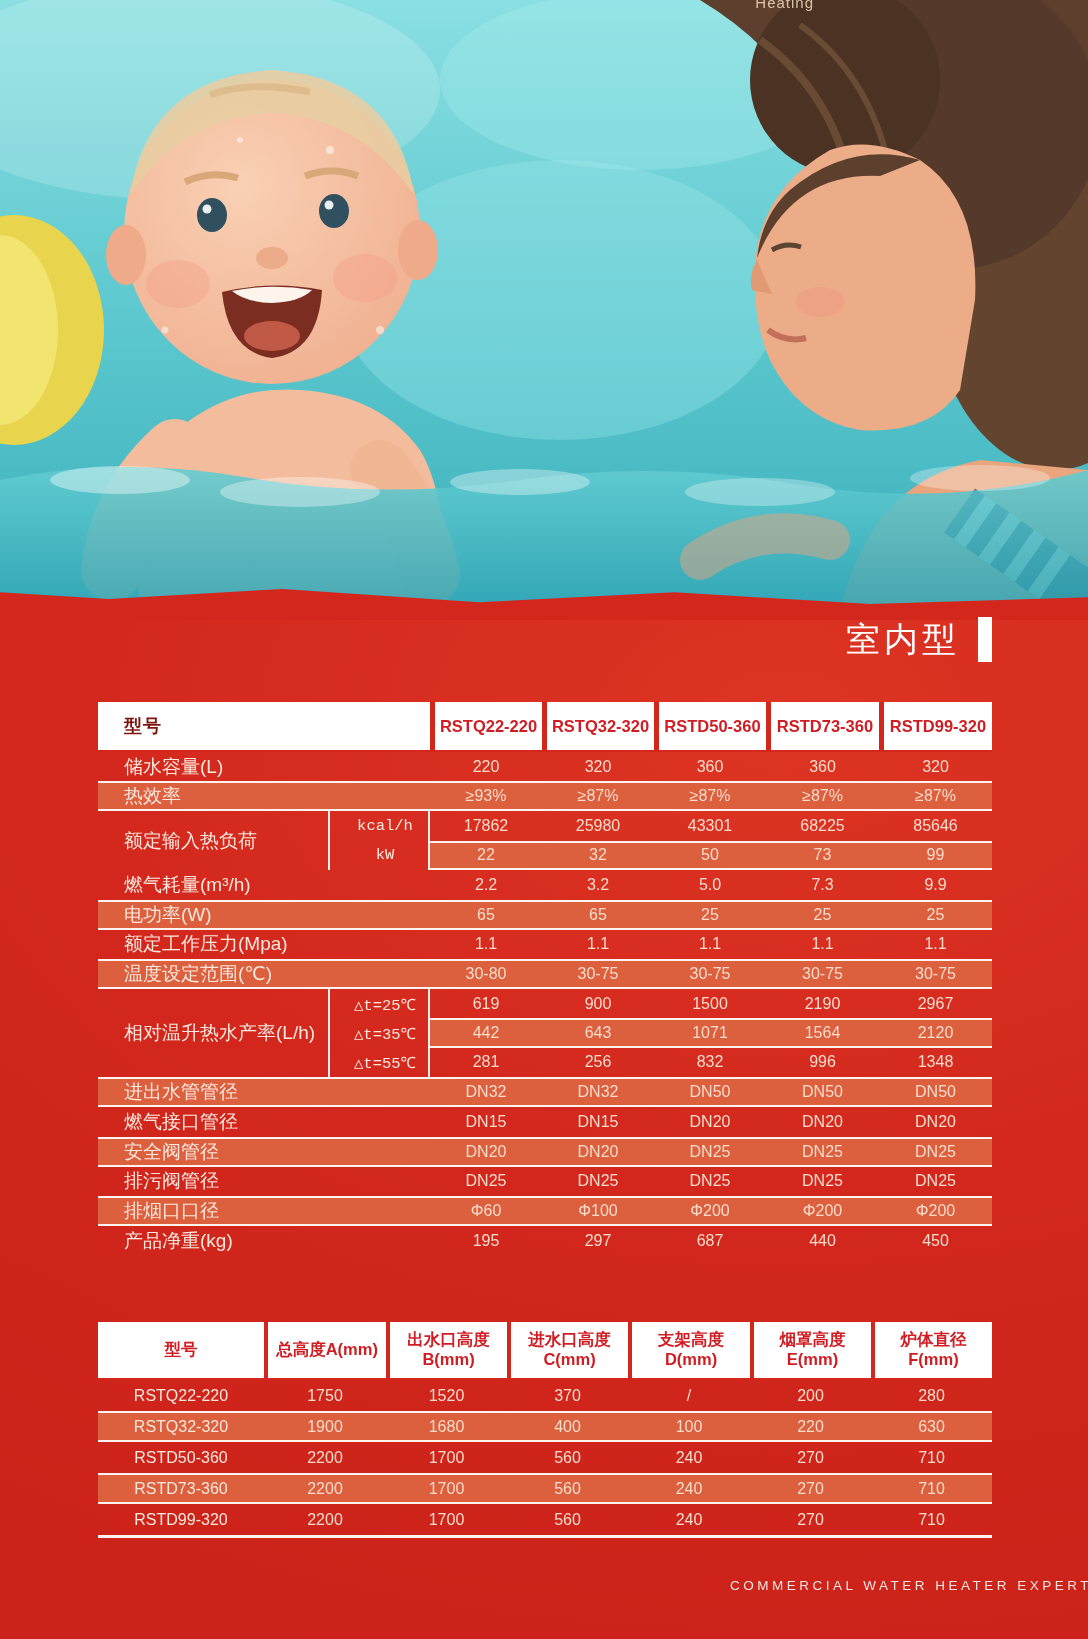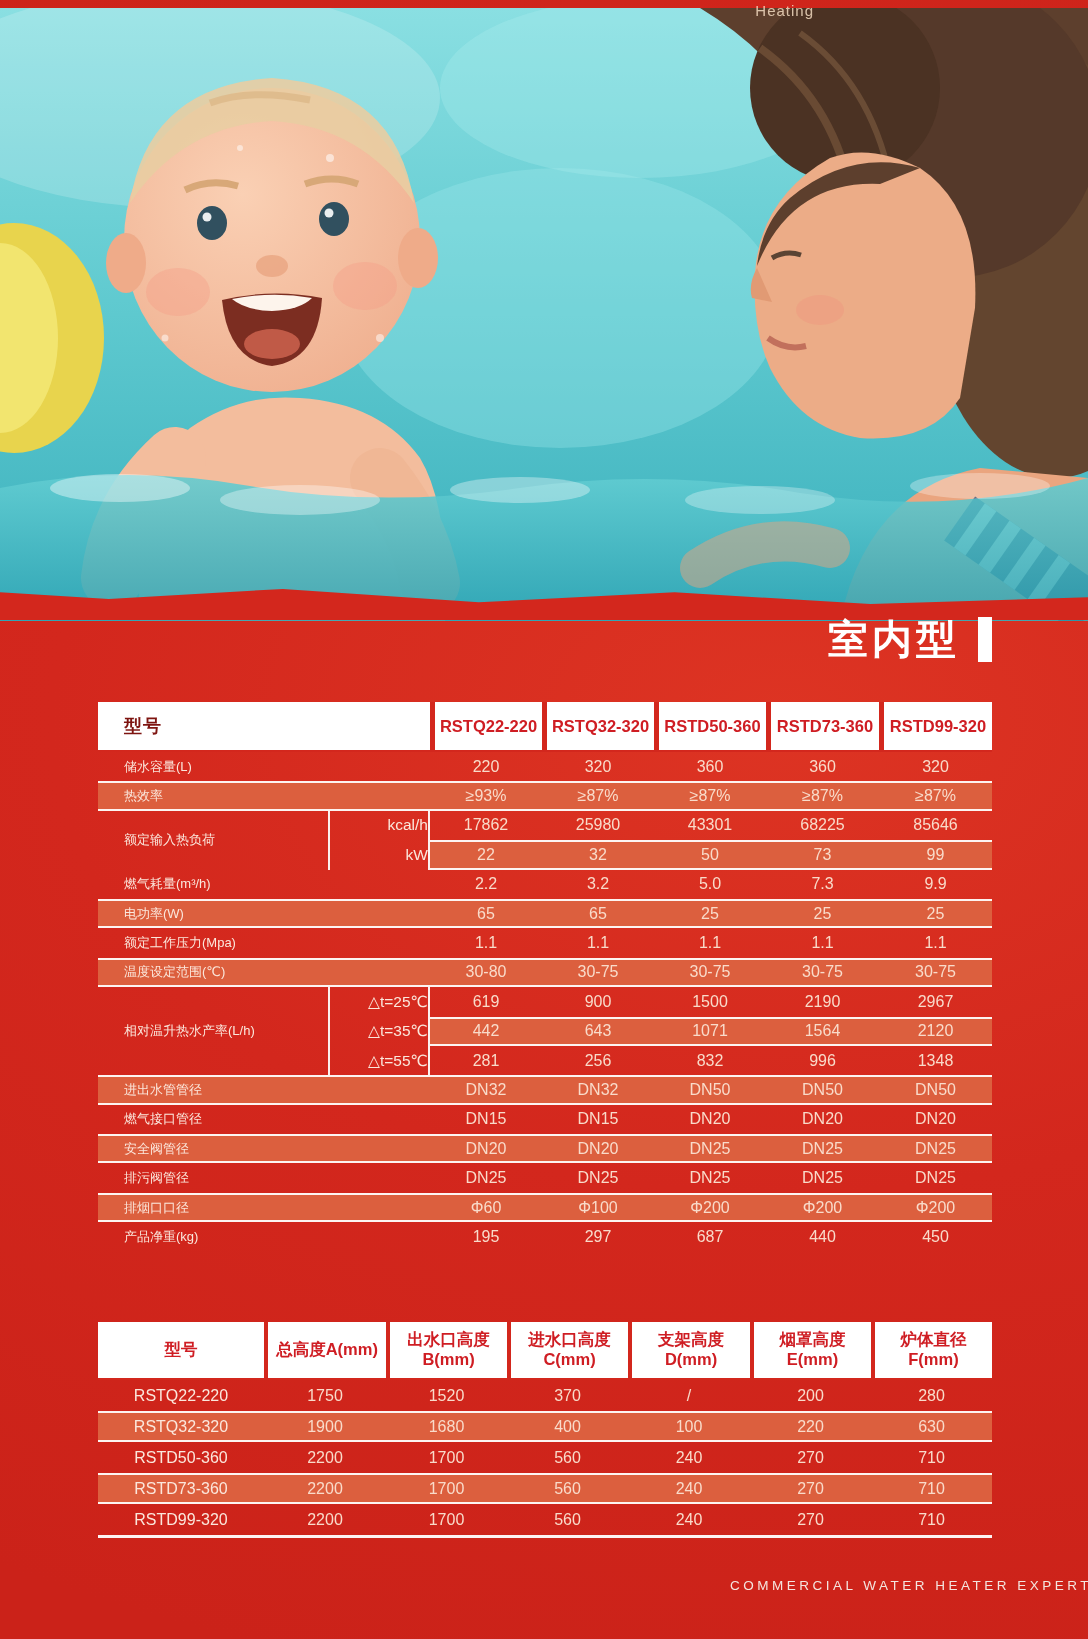--- a/index.html
+++ b/index.html
@@ -2,38 +2,38 @@
 <html><head>
 <meta charset="utf-8">
 <style>
   * { margin:0; padding:0; box-sizing:border-box; }
   html,body { background:#888; }
   .sheet {
     position:relative; width:1088px; height:1639px; overflow:hidden;
     background: radial-gradient(140% 60% at 72% 44%, #dd3423 0%, #d3271d 48%, #cb2219 100%);
     font-family:"Liberation Sans","DejaVu Sans",sans-serif;
   }
-  .hero { position:absolute; top:8px; left:0; width:866px; height:613px; }
+  .hero { position:absolute; top:0; left:0; width:866px; height:613px; }
   .hero svg { display:block; }
   .corner-text { position:absolute; top:-6px; right:52px; color:rgba(255,232,205,.78); font-size:15px; letter-spacing:1px; }
   .red-edge { position:absolute; top:578px; left:0; width:1088px; height:42px; background:#d3271d;
     clip-path:polygon(0 34%, 10% 50%, 26% 26%, 44% 58%, 62% 34%, 80% 62%, 100% 46%, 100% 100%, 0 100%); }
   .title-wrap { position:absolute; top:609px; left:0; width:992px; height:60px;
     display:flex; justify-content:flex-end; align-items:center; gap:18px; }
-  .page-title { color:#ffffff; font-size:40px; font-weight:bold; letter-spacing:4px; line-height:1; }
+  .page-title { color:#ffffff; font-size:34px; font-weight:normal; letter-spacing:4px; line-height:1; }
   .title-bar { width:14px; height:45px; background:#ffffff; }
 
   .spec-wrap { position:absolute; top:702px; left:98px; width:894px; }
   table.spec { width:894px; border-collapse:separate; border-spacing:0; table-layout:fixed; }
   .spec th, .spec td { padding:0; vertical-align:middle; height:29.4px; }
   .spec .head th { height:50px; background:#ffffff; border-bottom:2px solid #d3271d; }
   .h-model { text-align:left; padding-left:26px !important; color:#7e1410; font-weight:bold; font-size:18px; letter-spacing:1px; }
   .h-col { color:#cf1d23; font-weight:bold; font-size:16.5px; text-align:center; border-left:5px solid #d3271d; }
-  .lbl { color:#fbe7dc; font-size:13px; text-align:left; padding-left:26px !important; }
-  .sub { color:#fbe7dc; font-size:15.5px; text-align:right; padding-left:12px !important; }
+  .lbl { color:#fbe7dc; font-size:19px; text-align:left; padding-left:26px !important; }
+  .sub { color:#fbe7dc; font-size:15.5px; text-align:center; padding-left:12px !important;font-family:Liberation Mono, monospace; }
   .vline-r { border-right:2px solid rgba(255,255,255,.93); }
   .val { color:#f9dbca; font-size:16px; text-align:center; }
   .lt { background:#dc5f3e; border-top:2px solid rgba(255,255,255,.93); border-bottom:2px solid rgba(255,255,255,.93);margin-left:35px; }
 
   .dim-wrap { position:absolute; top:1322px; left:98px; width:894px; }
   table.dim { width:894px; border-collapse:separate; border-spacing:0; table-layout:fixed;
     border-bottom:3px solid rgba(255,255,255,.95); }
   .dim th { background:#ffffff; color:#cf1d23; font-weight:bold; font-size:16.5px; height:58px;
     line-height:1.2; text-align:center; vertical-align:middle; border-bottom:2px solid #d3271d; }
   .dim th + th { border-left:4px solid #d3271d; }

